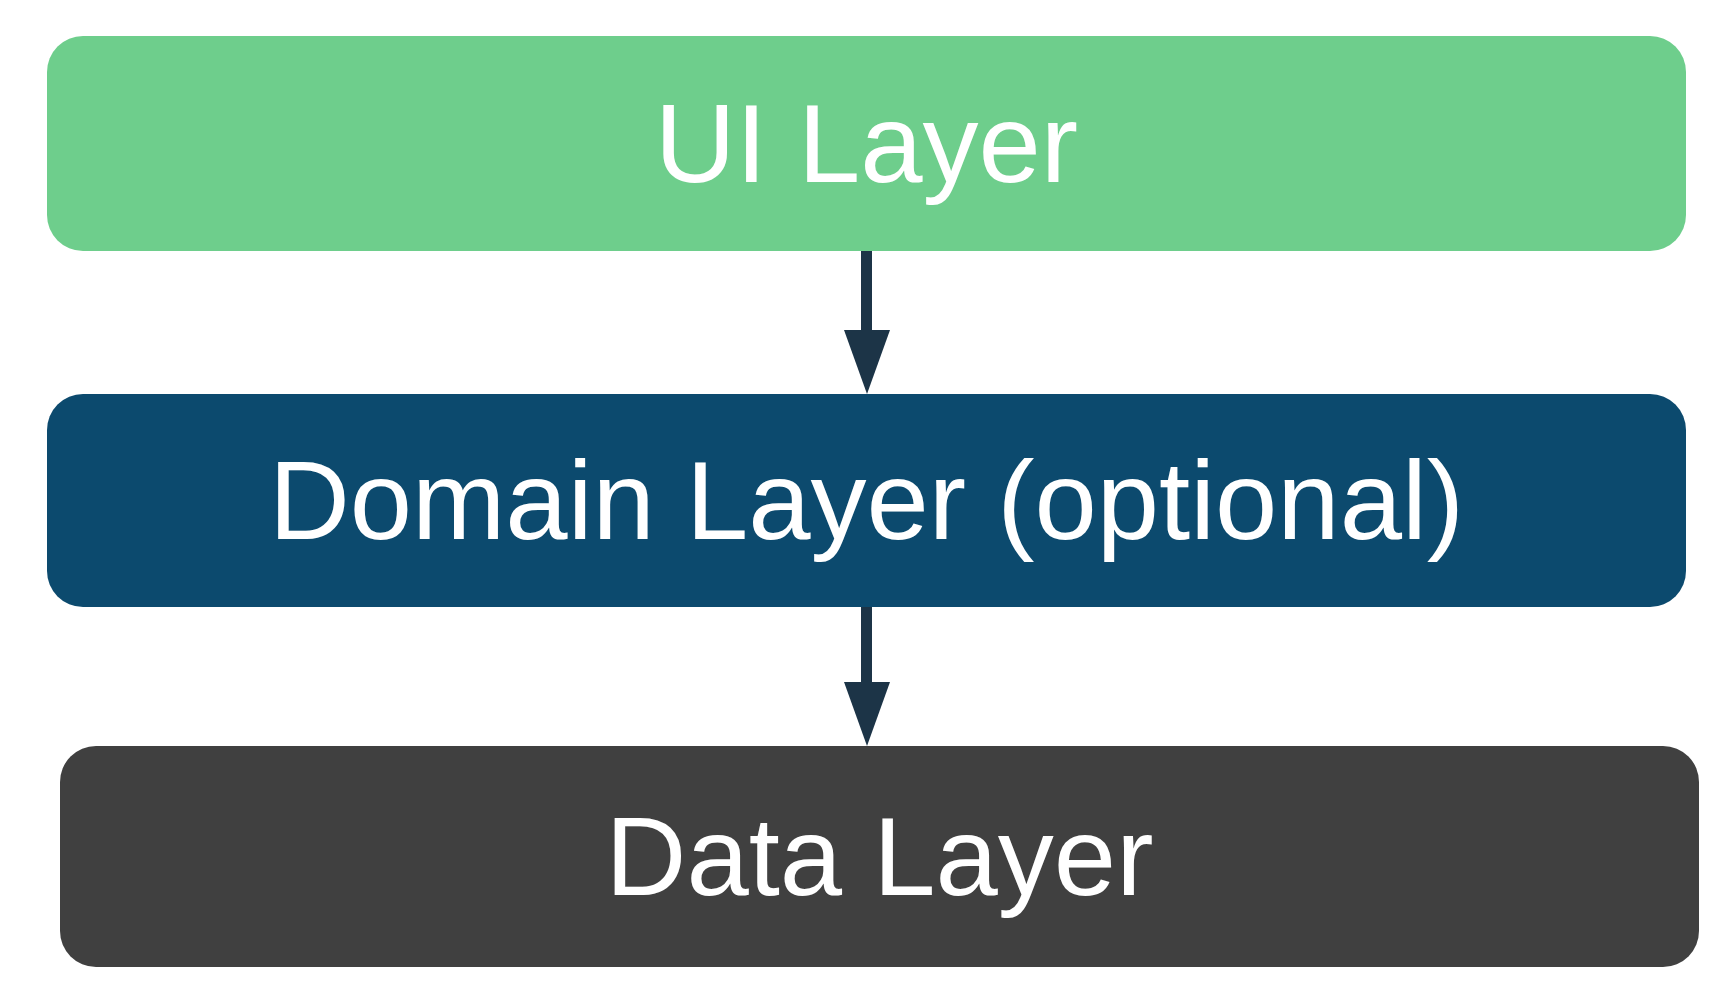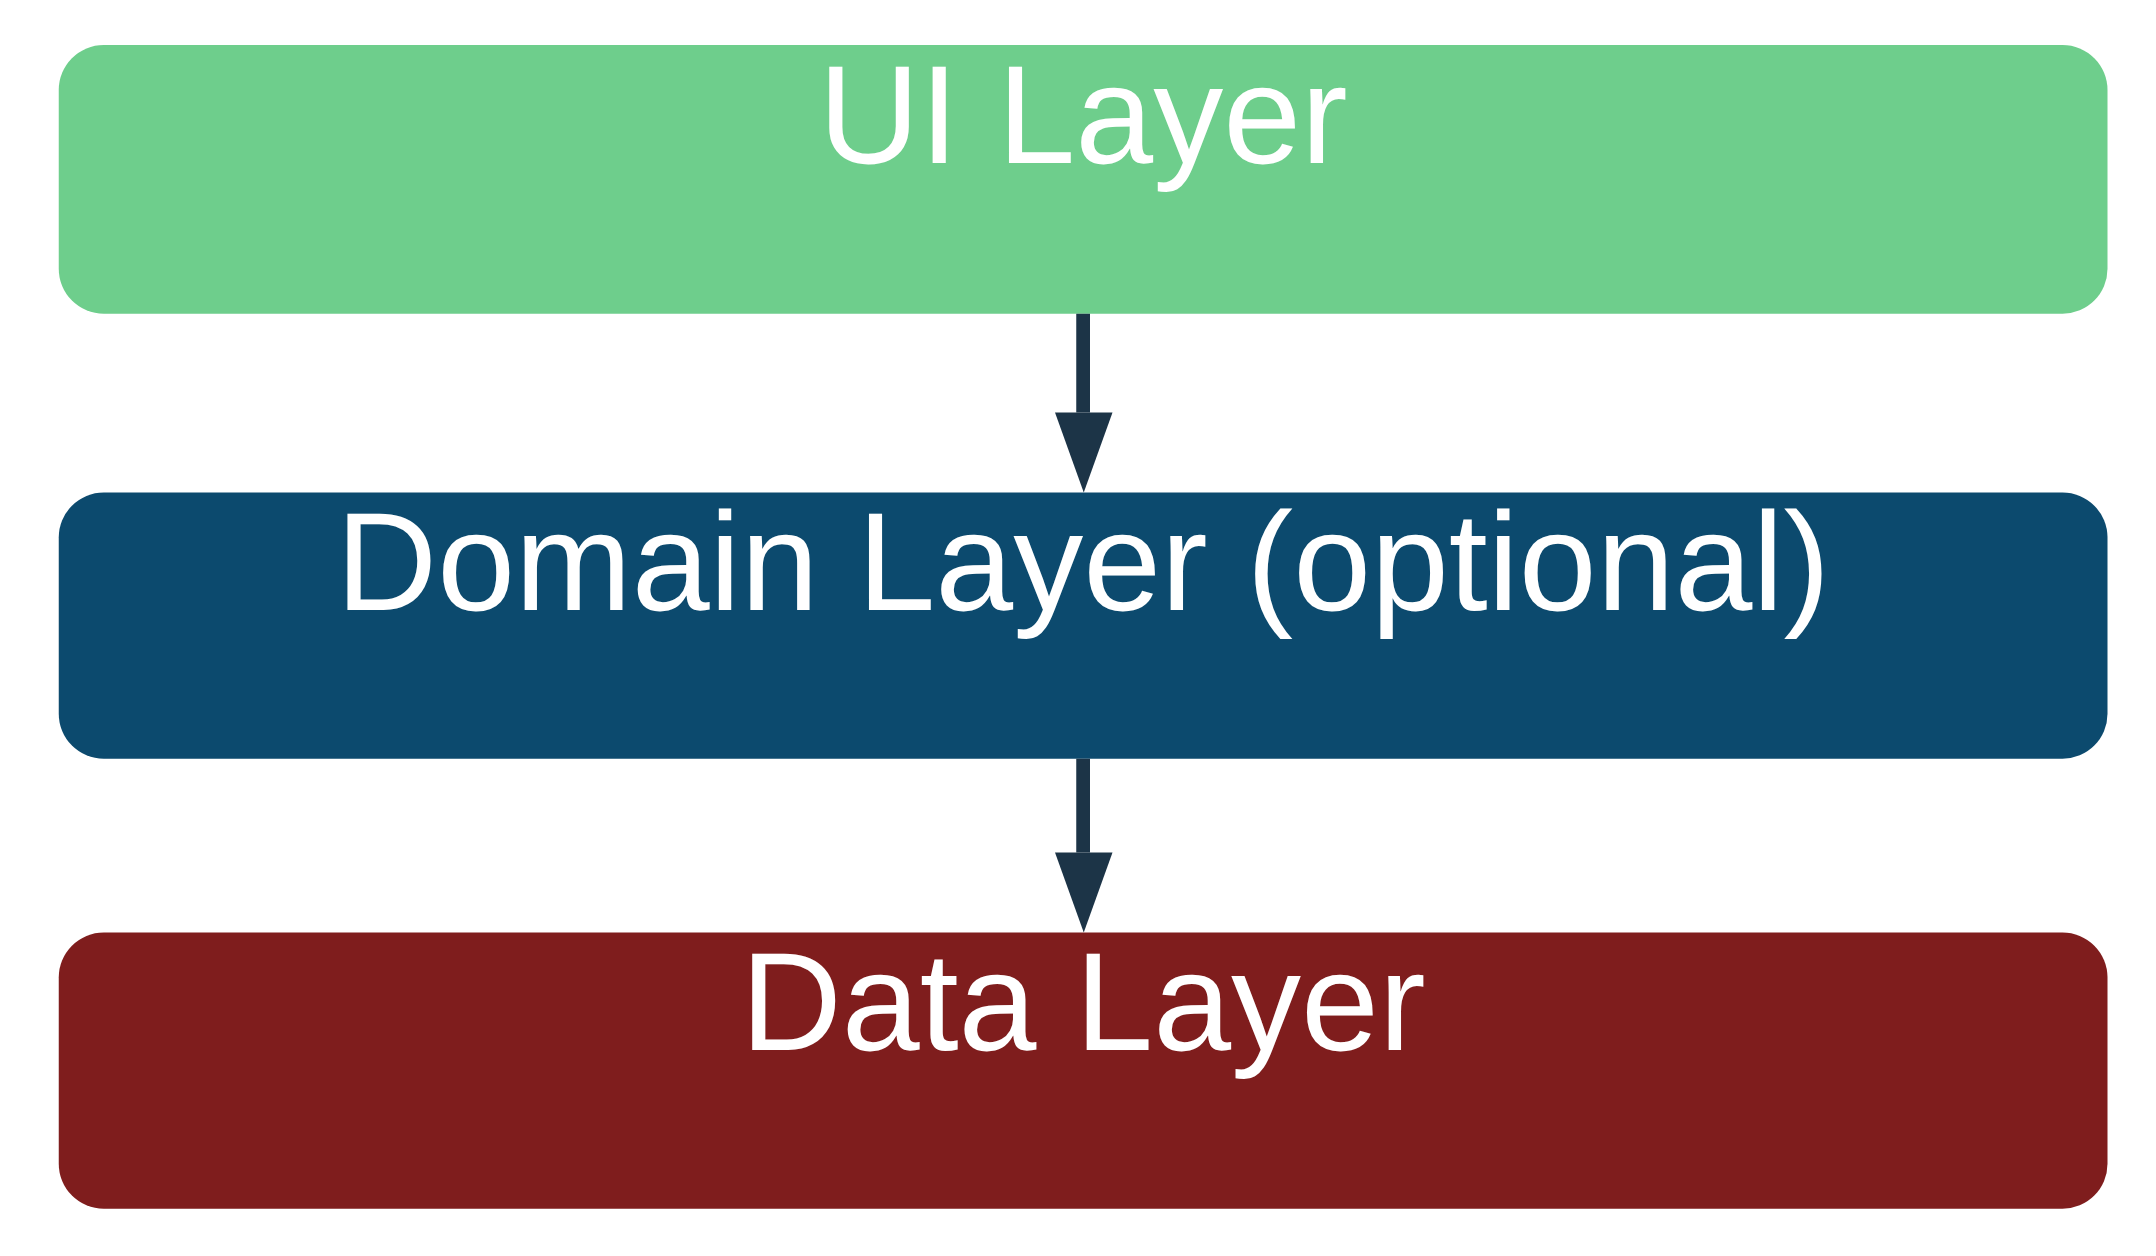--- a/index.html
+++ b/index.html
@@ -13,20 +13,21 @@
     height: 1005px;
     overflow: hidden;
     font-family: "Liberation Sans", sans-serif;
   }
   .layer-box {
     position: absolute;
     left: 47px;
     width: 1639px;
     border-radius: 36px;
     display: flex;
+    align-items: center;
     justify-content: center;
   }
   .layer-box.box-ui     { top: 36px;  height: 215px; }
   .layer-box.box-domain { top: 394px; height: 213px; }
   .layer-box.box-data   { top: 746px; height: 221px; }
   .layer-label {
     font-size: 112px;
     font-weight: 400;
     line-height: 1;
     color: #ffffff;
@@ -73,17 +74,17 @@
 
   <div class="layer-box box-domain" style="background-color: #0c4a6e;">
     <span class="layer-label" style="color: rgb(255, 255, 255);">Domain Layer (optional)</span>
   </div>
 
   <div class="arrow arrow-2">
     <div class="arrow-shaft" style="background-color: rgb(28, 52, 71);"></div>
     <div class="arrow-head" style="border-top-color: rgb(28, 52, 71);"></div>
   </div>
 
-  <div class="layer-box box-data" style="background-color: #7f1d1d;">
+  <div class="layer-box box-data" style="background-color: #404040; margin-left: 13px;">
     <span class="layer-label" style="color: rgb(255, 255, 255);">Data Layer</span>
   </div>
 
 </div>
 
 </body></html>

